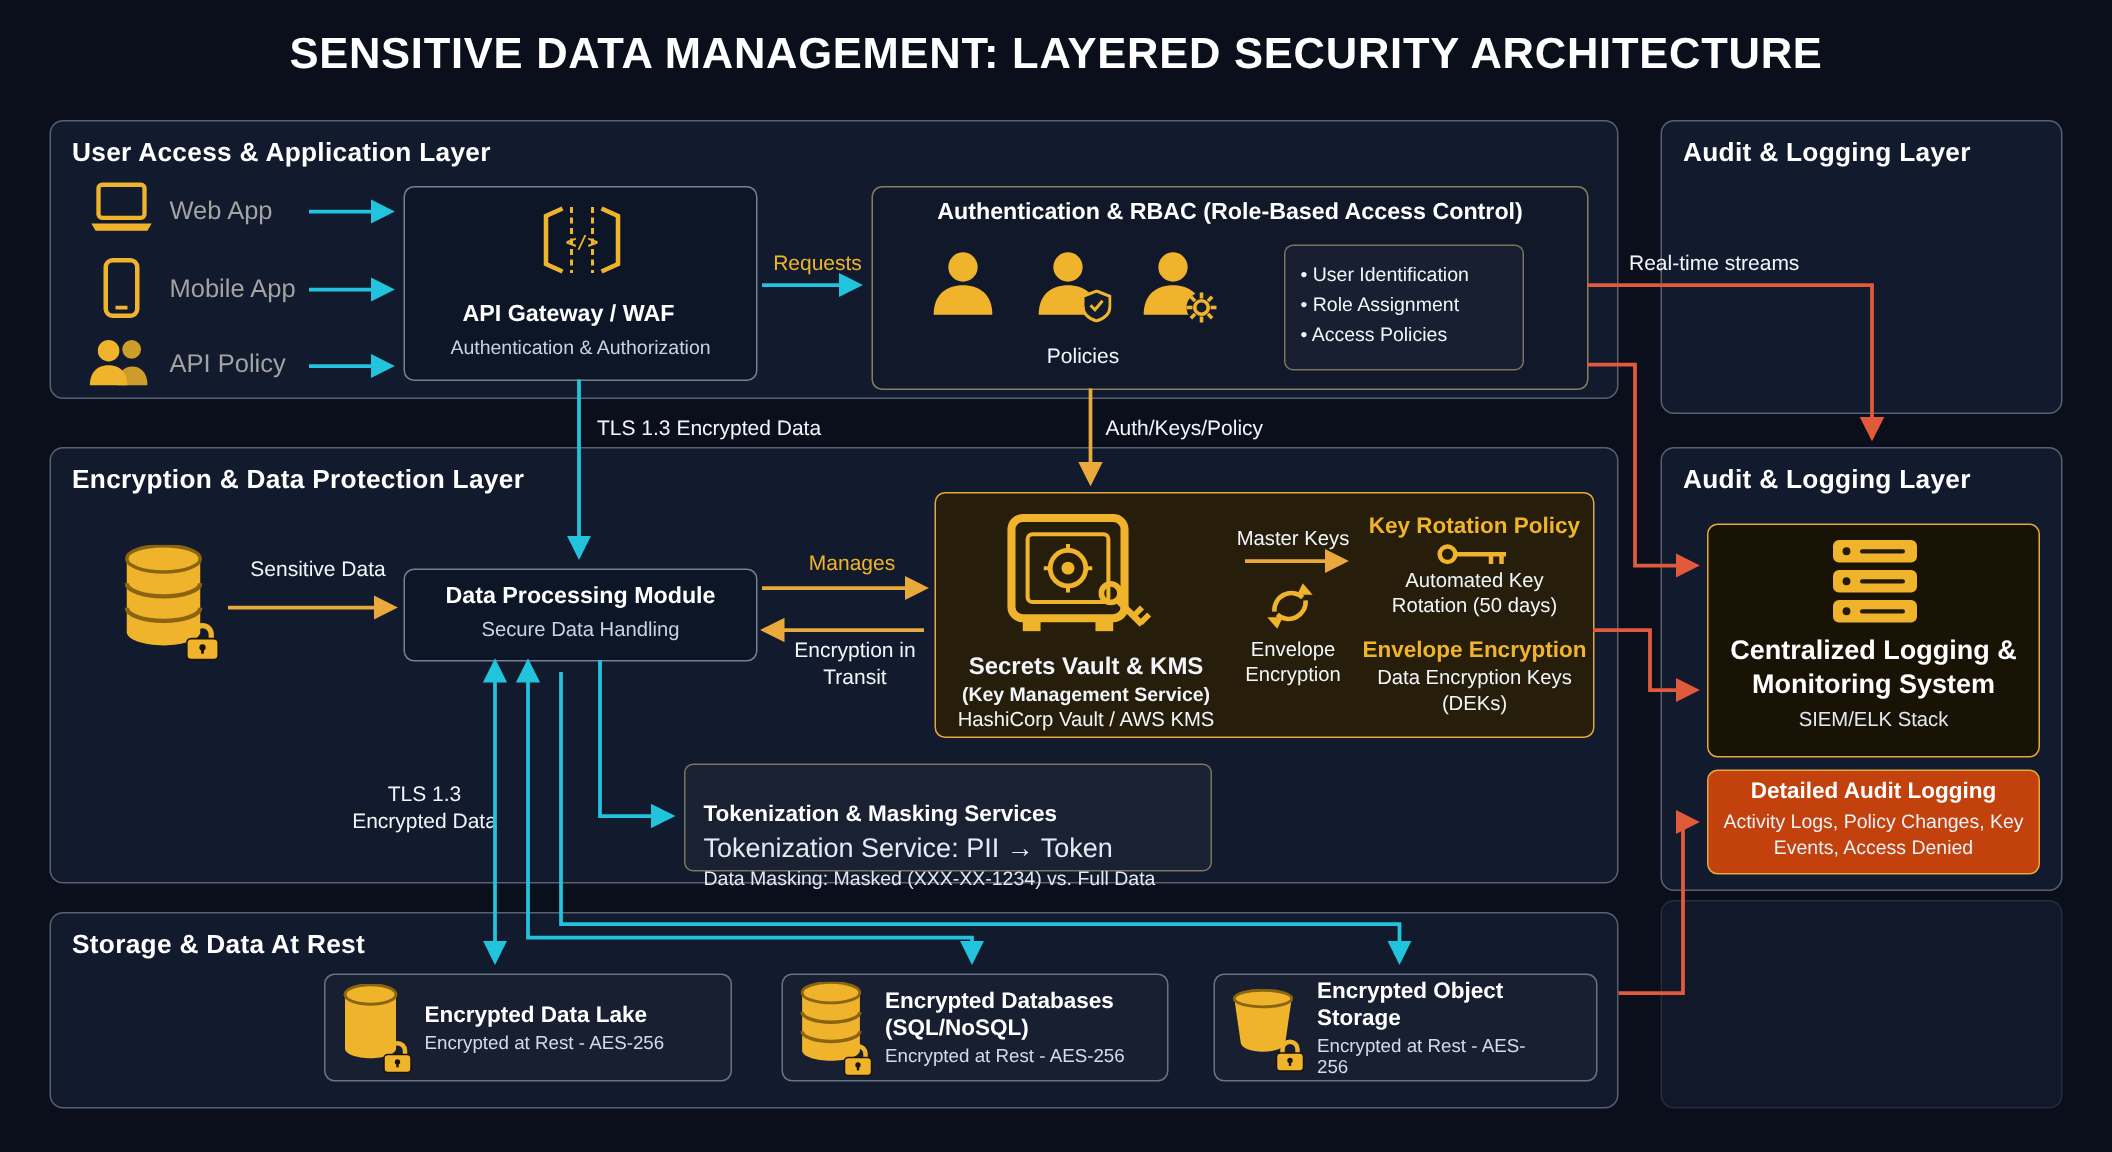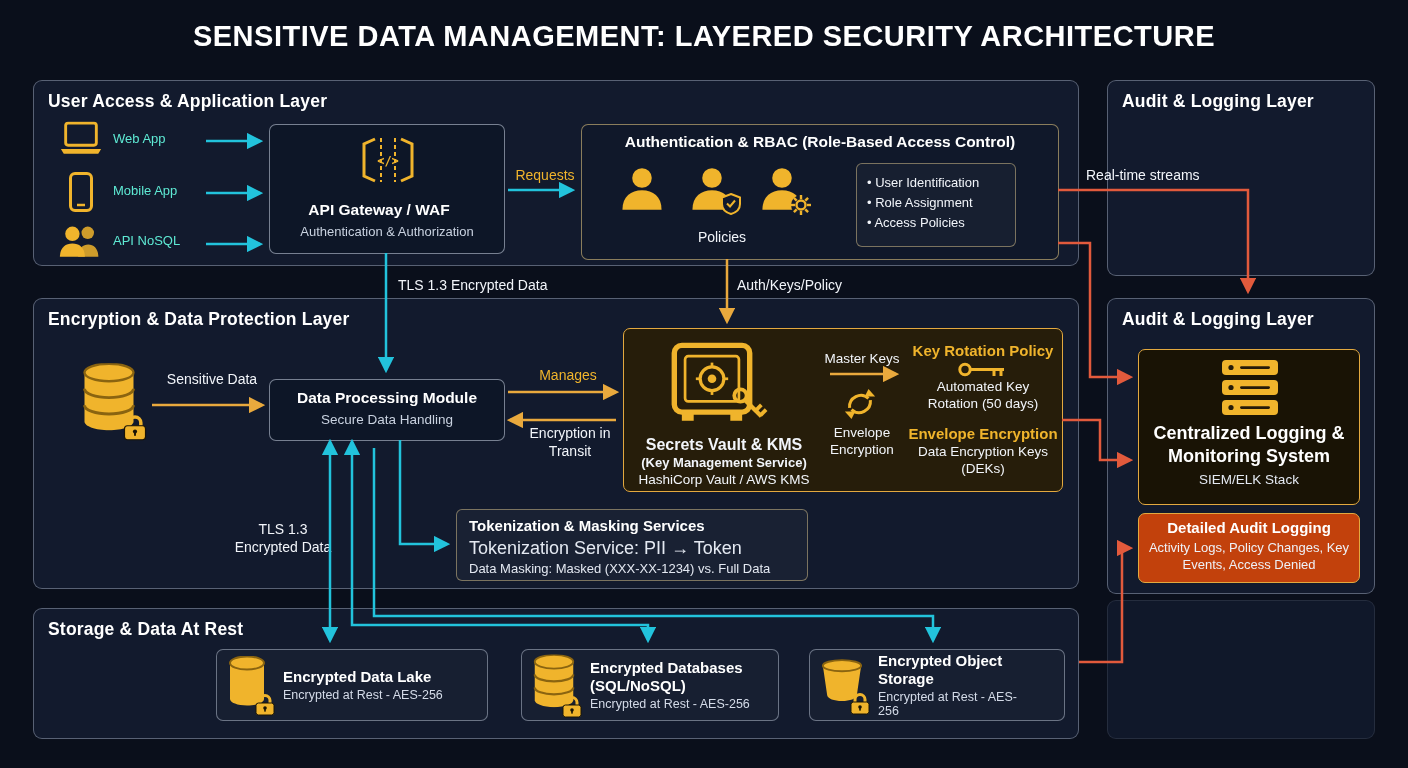--- a/index.html
+++ b/index.html
@@ -13,21 +13,21 @@
   .node{position:absolute;background:#0d1627;border:1.5px solid rgba(190,200,216,.6);border-radius:7px;text-align:center}
   .node-title{font-size:15.5px;font-weight:700;color:#fff}
   .node-sub{font-size:13px;color:#c9d2e0}
   .goldbox{position:absolute;background:#261d0a;border:1.5px solid #e3a93f;border-radius:7px}
   .tanbox{position:absolute;background:rgba(255,255,255,.03);border:1px solid rgba(205,185,135,.55);border-radius:6px}
   .lbl{position:absolute;font-size:14px;color:#f2f5fa;text-align:center;line-height:1.25}
   .glbl{color:#f0b42c}
   .gold-bold{color:#f0b42c;font-weight:700}
   .conn{position:absolute;left:0;top:0;z-index:5;pointer-events:none}
   .z10{z-index:10}
-  .srclbl{position:absolute;font-size:13px;color:#5eead4}
+  .srclbl{position:absolute;font-size:17px;color:#a3a3a3}
   .bullets span{display:block;font-size:13px;line-height:1.55;color:#f2f5fa;text-align:left}
   .storebox{position:absolute;background:rgba(255,255,255,.025);border:1px solid rgba(190,200,216,.5);
             border-radius:7px;display:flex;align-items:center;gap:10px;padding:4px 10px}
   .storebox .tt{font-size:15px;font-weight:700;line-height:1.15}
   .storebox .st{font-size:12.5px;color:#d4dbe8;margin-top:3px}
   .ico{position:relative;flex:0 0 auto}
 </style>
 </head>
 <body>
 
@@ -162,21 +162,21 @@
     <div class="abs" style="left:34px;top:90px;width:26px;height:42px">
       <svg viewBox="0 0 26 42" width="26" height="42">
           <use href="#sym-mobile"></use>
         </svg></div>
     <div class="srclbl" style="left:79px;top:102px">Mobile App</div>
 
     <div class="abs" style="left:24px;top:144px;width:48px;height:34px">
       <svg viewBox="0 0 50 34" width="48" height="33">
           <use href="#sym-users"></use>
         </svg></div>
-    <div class="srclbl" style="left:79px;top:152px">API NoSQL</div>
+    <div class="srclbl" style="left:79px;top:152px">API Policy</div>
 
     <div class="node" style="left:235px;top:43px;width:236px;height:130px">
       <div class="abs" style="left:89px;top:10px;width:58px;height:50px">
         <svg viewBox="0 0 58 50" width="58" height="50">
             <use href="#sym-gateway"></use>
           </svg></div>
       <div class="abs node-title" style="left:0;right:16px;top:76px">API Gateway / WAF</div>
       <div class="abs node-sub" style="left:0;right:0;top:99px">Authentication &amp; Authorization</div>
     </div>
 
@@ -262,21 +262,21 @@
 
       <div class="abs" style="left:218px;top:58px;width:38px;height:36px">
         <svg viewBox="0 0 36 36" width="36" height="34">
             <use href="#sym-cycle"></use>
           </svg></div>
       <div class="lbl" style="left:193px;top:96px;width:90px;font-size:13.5px">Envelope Encryption</div>
       <div class="lbl gold-bold" style="left:283px;top:96px;width:152px;font-size:15px">Envelope Encryption</div>
       <div class="lbl" style="left:283px;top:115px;width:152px;font-size:13.5px">Data Encryption Keys (DEKs)</div>
     </div>
 
-    <div class="tanbox" style="left:422px;top:210px;width:352px;height:72px;padding:7px 12px">
+    <div class="tanbox" style="left:422px;top:210px;width:352px;height:72px;padding:24px 12px">
       <div style="font-size:15px;font-weight:700">Tokenization &amp; Masking Services</div>
       <div style="font-size:18px;color:#e4e9f2;margin-top:4px">Tokenization Service: PII → Token</div>
       <div style="font-size:13px;color:#e4e9f2;margin-top:2px">Data Masking: Masked (XXX-XX-1234) vs. Full Data</div>
     </div>
 
     <div class="lbl" style="left:195px;top:222px;width:108px">TLS 1.3 Encrypted Data</div>
   </div>
 
   <div class="panel" style="left:1107px;top:298px;width:268px;height:296px">
     <div class="ltitle" style="left:14px;top:10px">Audit &amp; Logging Layer</div>

